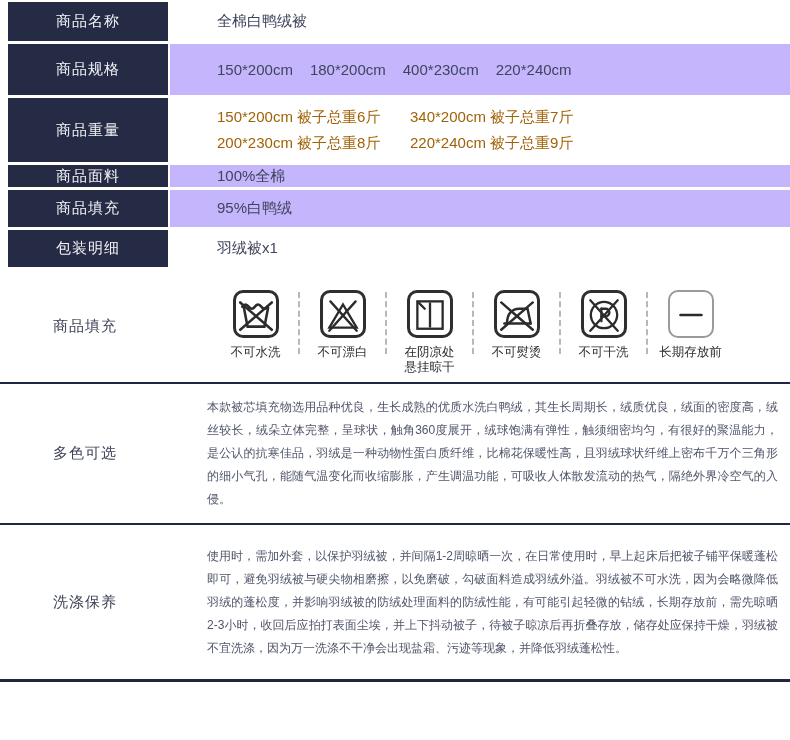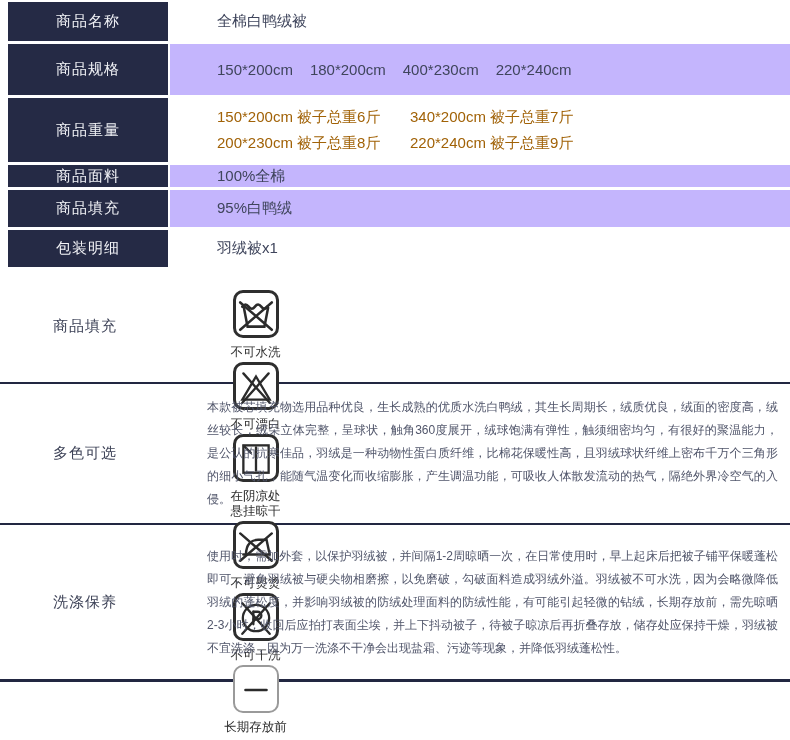--- a/index.html
+++ b/index.html
@@ -26,21 +26,21 @@
 
   .spec-values { display:flex; gap:17px; }
   .weight-grid { display:flex; flex-direction:column; gap:7px; font-size:15px; color:#a16207; }
   .weight-line { display:flex; }
   .weight-line span:first-child { width:193px; flex:0 0 193px; }
 
   
   .wash-section { display:flex; height:112px; }
   .side-label { width:170px; flex:0 0 170px; display:flex; align-items:center;
     justify-content:center; font-size:15px; color:#3d4257; letter-spacing:1px; }
-  .icons-row { display:flex; align-items:flex-start; padding-top:20px; margin-left:43px;flex-direction:column; }
+  .icons-row { display:flex; align-items:flex-start; padding-top:20px; margin-left:43px; }
   .icon-cell { width:85px; display:flex; flex-direction:column; align-items:center; }
   .icon-box { width:46px; height:48px; border:3px solid #2e2e2e; border-radius:10px;
     display:flex; align-items:center; justify-content:center; background:#fff; }
   .icon-box.light { border:2px solid #9a9a9a; }
   .icon-caption { margin-top:7px; font-size:12.5px; color:#2e2e2e; text-align:center;
     line-height:15px; white-space:nowrap; }
   .icon-sep { border-left:2px dashed #b8b8b8; height:62px; margin-top:2px; align-self:flex-start; }
   .icon-box svg { display:block; }
 
   

